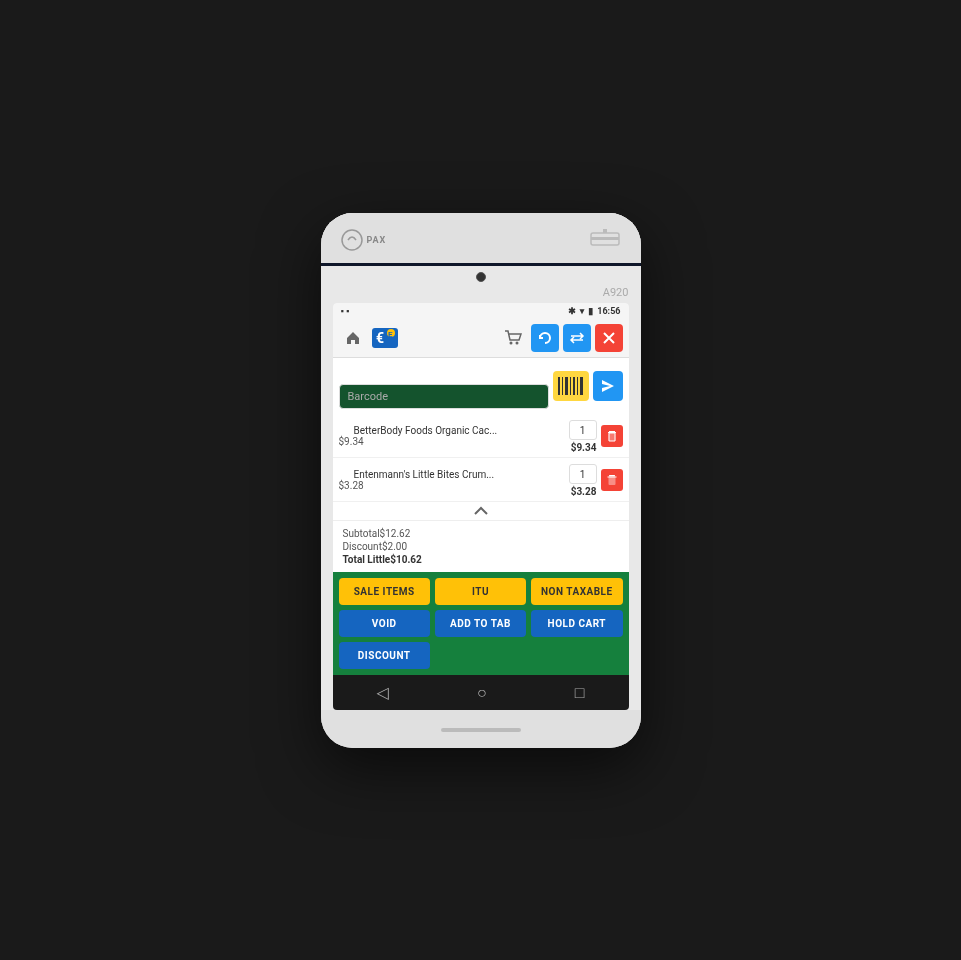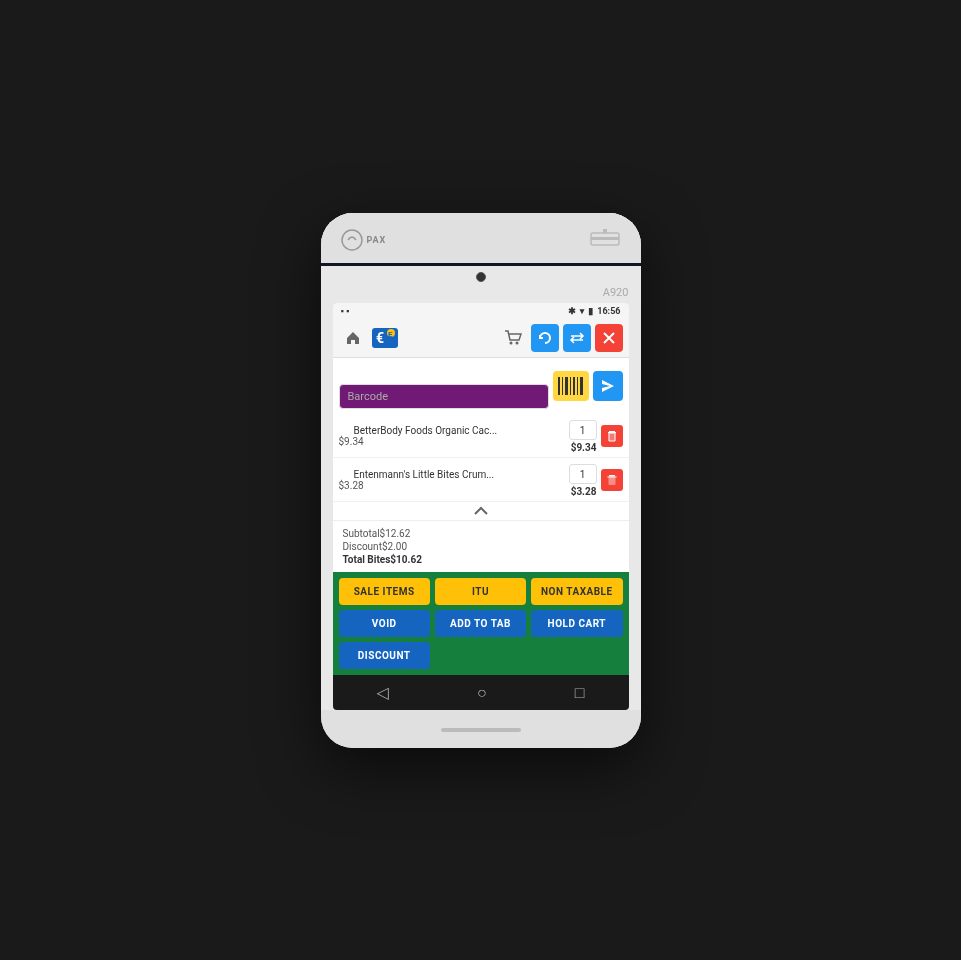--- a/index.html
+++ b/index.html
@@ -133,21 +133,21 @@
       background: #fff;
     }
 
     .barcode-input {
       flex: 1;
       border: 1px solid #ddd;
       border-radius: 4px;
       padding: 5px 8px;
       font-size: 11px;
       color: #aaa;
-      background: #701a75;
+      background: #14532d;
       margin-top: 21px;
     }
 
     .barcode-btn {
       width: 36px;
       height: 30px;
       background: #ffd740;
       border-radius: 4px;
       display: flex;
       align-items: center;
@@ -474,21 +474,21 @@
     <div class="totals-section">
       <div class="totals-row">
         <span>Subtotal</span>
         <span>$12.62</span>
       </div>
       <div class="totals-row">
         <span>Discount</span>
         <span>$2.00</span>
       </div>
       <div class="totals-row total-amount">
-        <span>Total Bites</span>
+        <span>Total Little</span>
         <span>$10.62</span>
       </div>
     </div>
 
     <div class="action-buttons">
       <div class="action-btn btn-yellow">SALE ITEMS</div>
       <div class="action-btn btn-yellow">ITU</div>
       <div class="action-btn btn-yellow">NON TAXABLE</div>
       <div class="action-btn btn-blue">VOID</div>
       <div class="action-btn btn-blue">ADD TO TAB</div>

